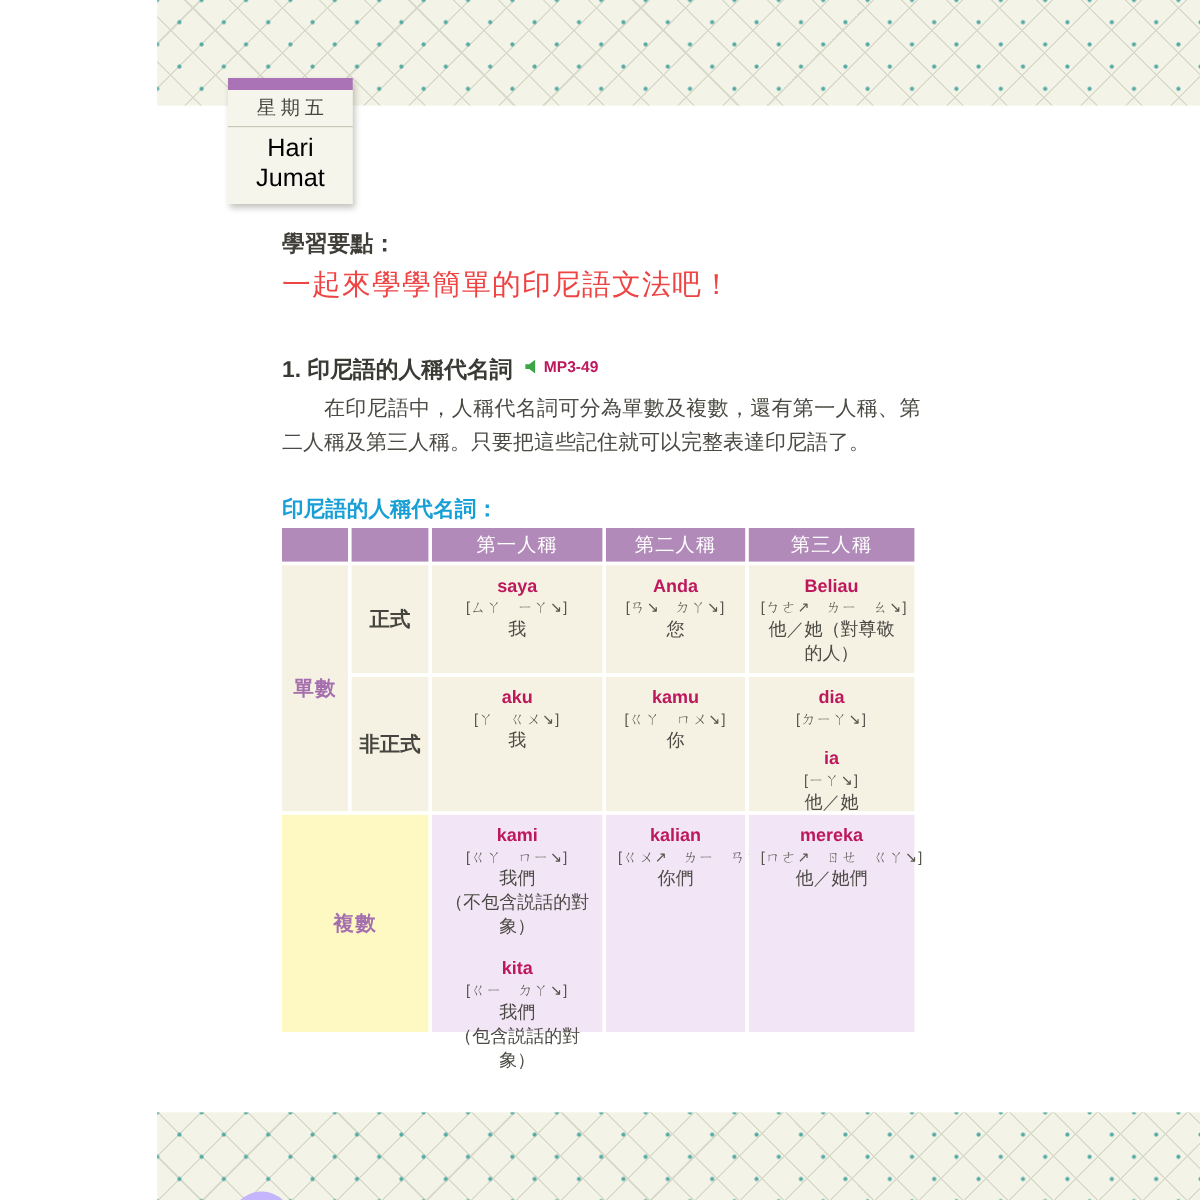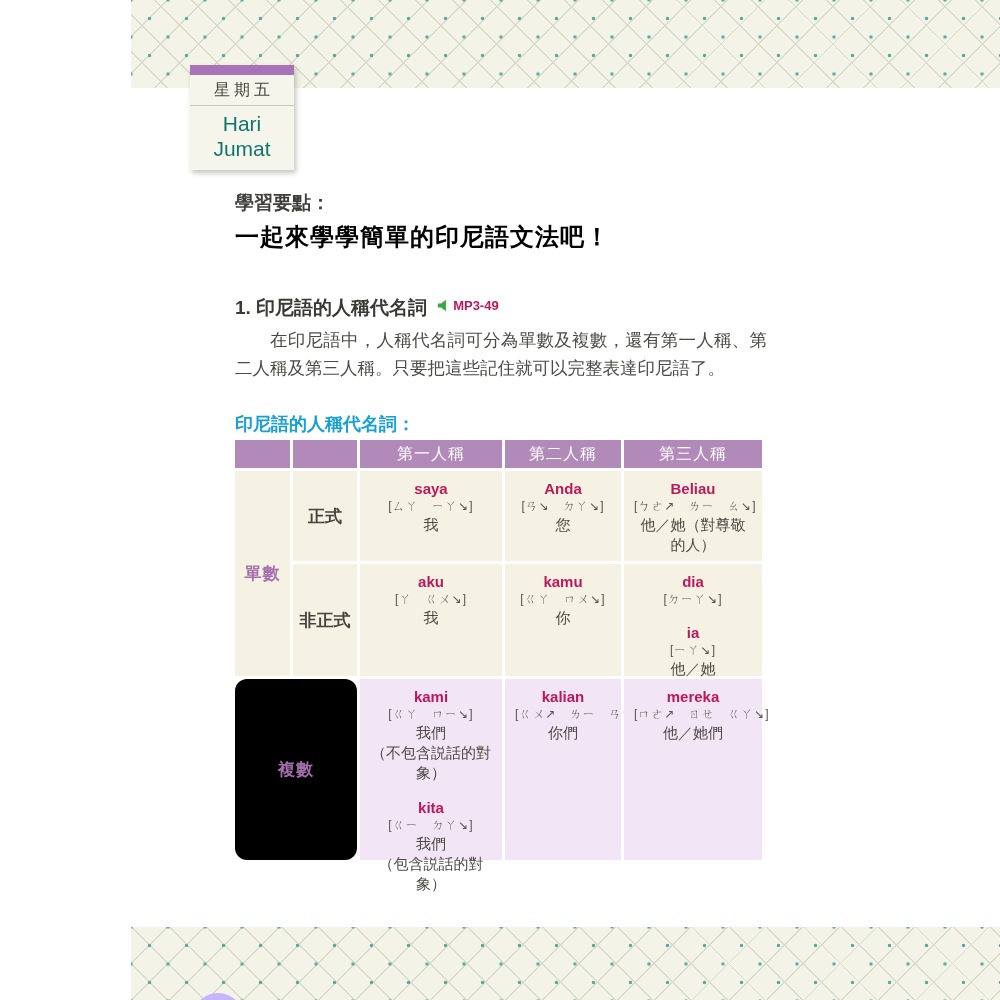--- a/index.html
+++ b/index.html
@@ -28,28 +28,28 @@
   .tab{
     position:absolute;left:190px;top:65px;width:104px;
     background:#f6f5ec;box-shadow:2px 3px 5px rgba(60,60,50,.3);
   }
   .tab-bar{height:10px;background:#a973b6;}
   .tab-zh{
     text-align:center;font-size:16px;letter-spacing:4px;color:#46453e;
     padding:5px 0 4px 4px;border-bottom:1px solid #c9c7b8;
   }
   .tab-id{
-    text-align:center;color:#0f766e;font-size:21px;line-height:25px;
+    text-align:center;color:#000000;font-size:21px;line-height:25px;
     padding:5px 0 9px 0;
   }
 
   
   .abs{position:absolute;}
   .sec-label{left:235px;top:190px;font-size:19px;font-weight:bold;color:#3f3e39;}
-  .main-title{left:235px;top:221px;font-size:24px;font-weight:bold;color:#000000;letter-spacing:1px;}
+  .main-title{left:235px;top:221px;font-size:24px;font-weight:normal;color:#ef4444;letter-spacing:1px;}
   .lesson{left:235px;top:295px;font-size:19px;font-weight:bold;color:#3a3a35;}
   .audio{display:inline-flex;align-items:center;gap:3px;margin-left:10px;vertical-align:2px;}
   .audio svg{width:13px;height:13px;}
   .audio-text{font-size:13px;font-weight:bold;color:#be185d;}
   .para{
     left:235px;top:326px;width:532px;font-size:17.5px;line-height:28px;
     color:#4b4a44;text-indent:2em;text-align:justify;
   }
   .table-title{left:235px;top:412px;font-size:18px;font-weight:bold;color:#18a0d6;}
 
@@ -60,21 +60,21 @@
     grid-template-columns:55px 64px 142px 116px 138px;
     grid-template-rows:28px 90px 112px 181px;
     gap:3px;
   }
   .cell{box-sizing:border-box;text-align:center;}
   .th{
     background:#b28aba;color:#ffffff;font-size:16px;
     display:flex;align-items:center;justify-content:center;letter-spacing:1px;
   }
   .cream{background:#f5f2e3;}
-  .lav-label{background:#000000;border-radius:12px;}
+  .lav-label{background:#fef9c3;}
   .lav{background:#f2e5f6;}
   .rowlabel{
     display:flex;align-items:center;justify-content:center;
     color:#a56fae;font-size:17px;font-weight:bold;letter-spacing:1px;
   }
   .reg{
     display:flex;align-items:center;justify-content:center;
     color:#45443e;font-size:17px;font-weight:600;
   }
   .span2r{grid-row:span 2;}

